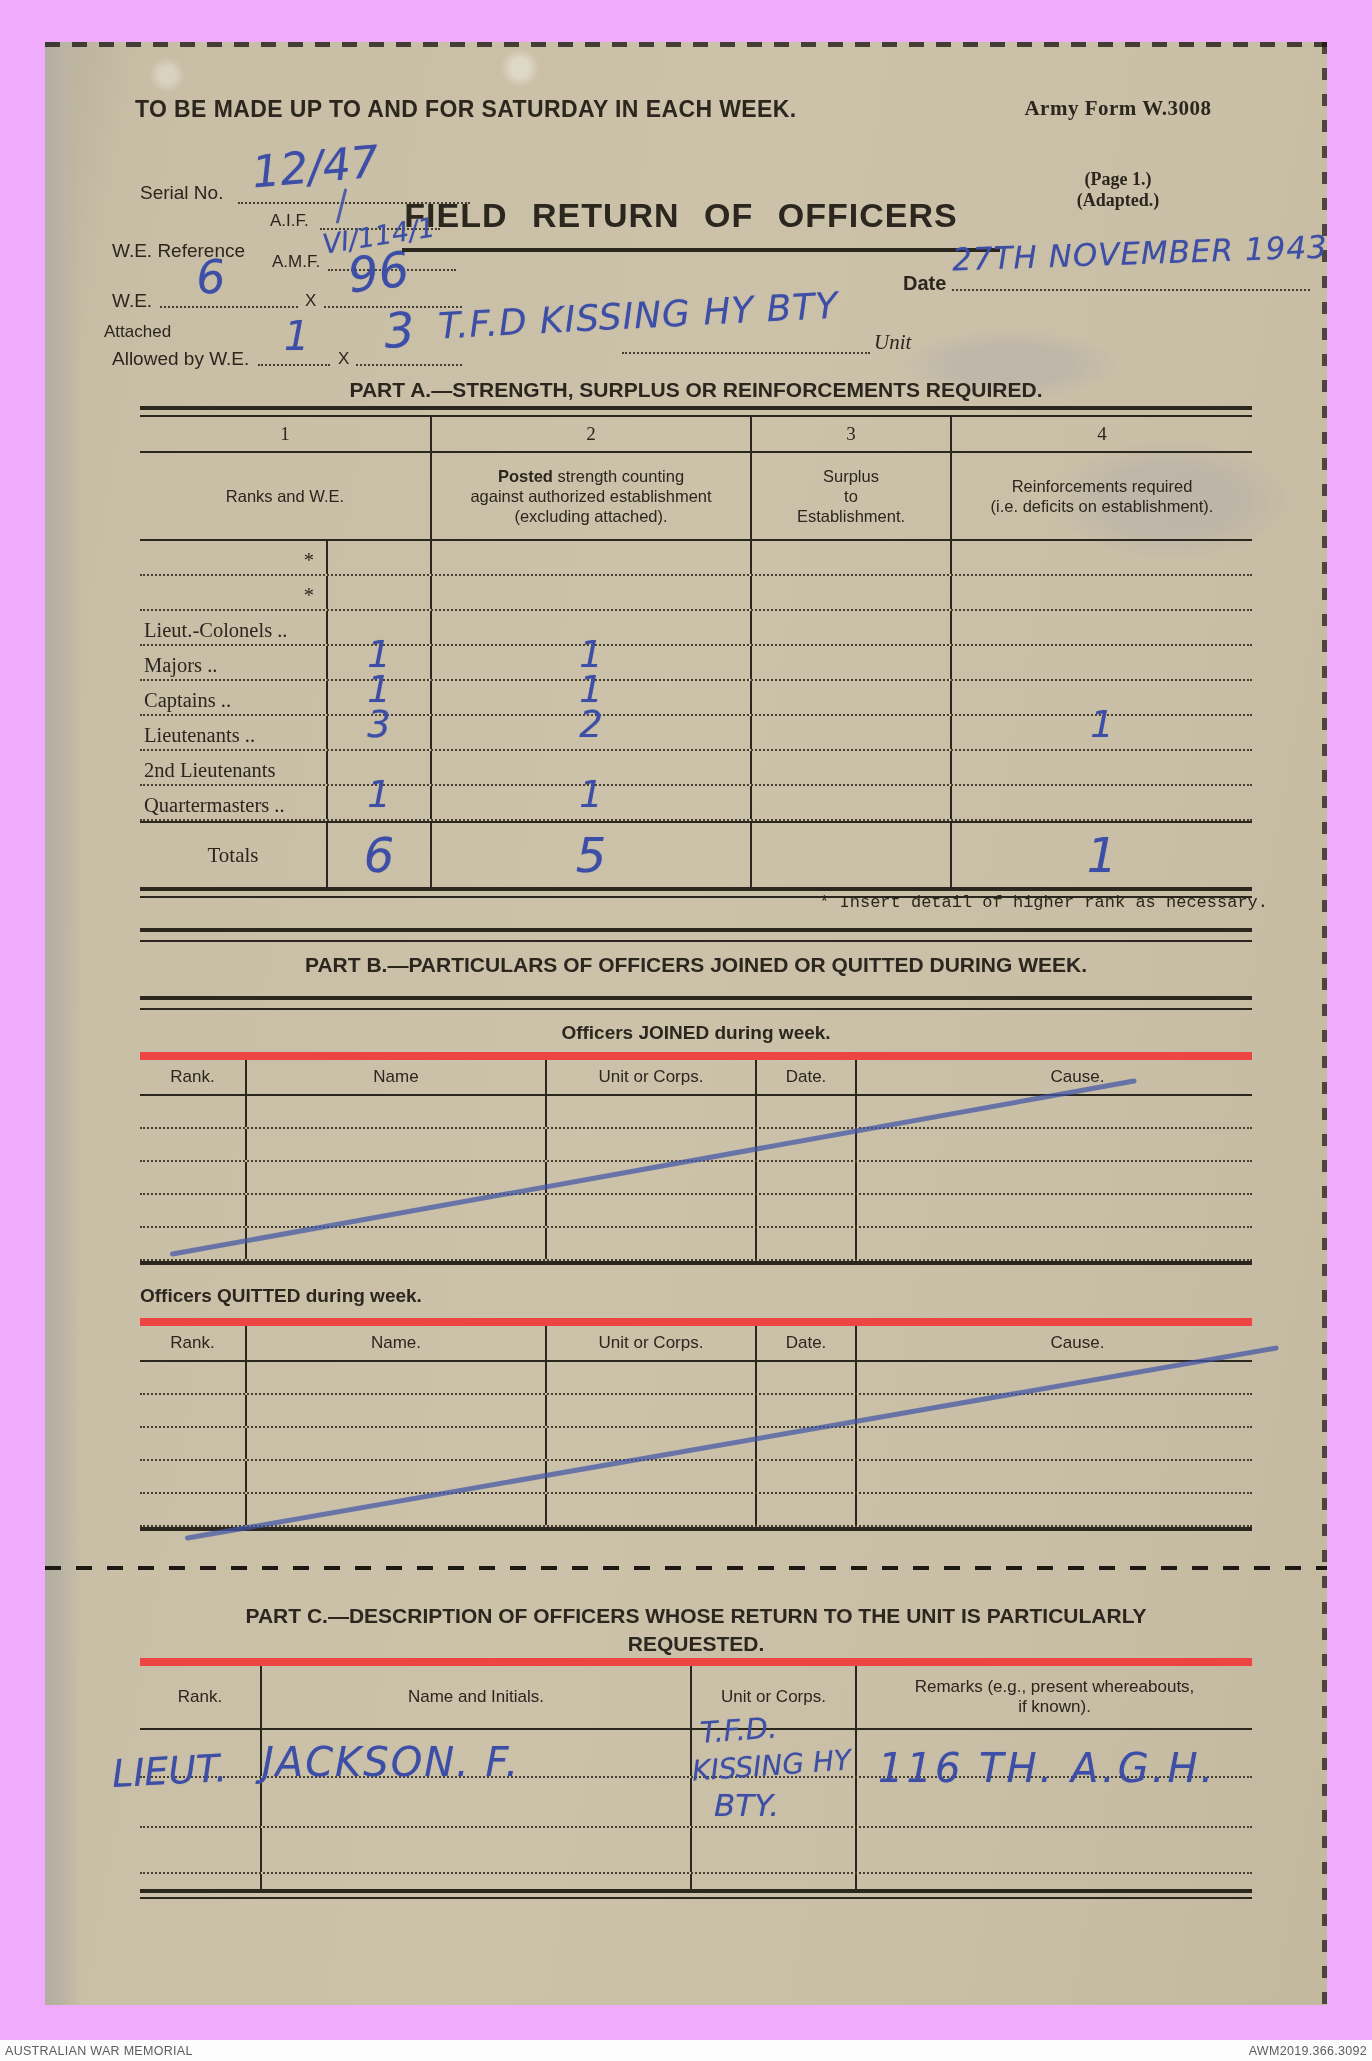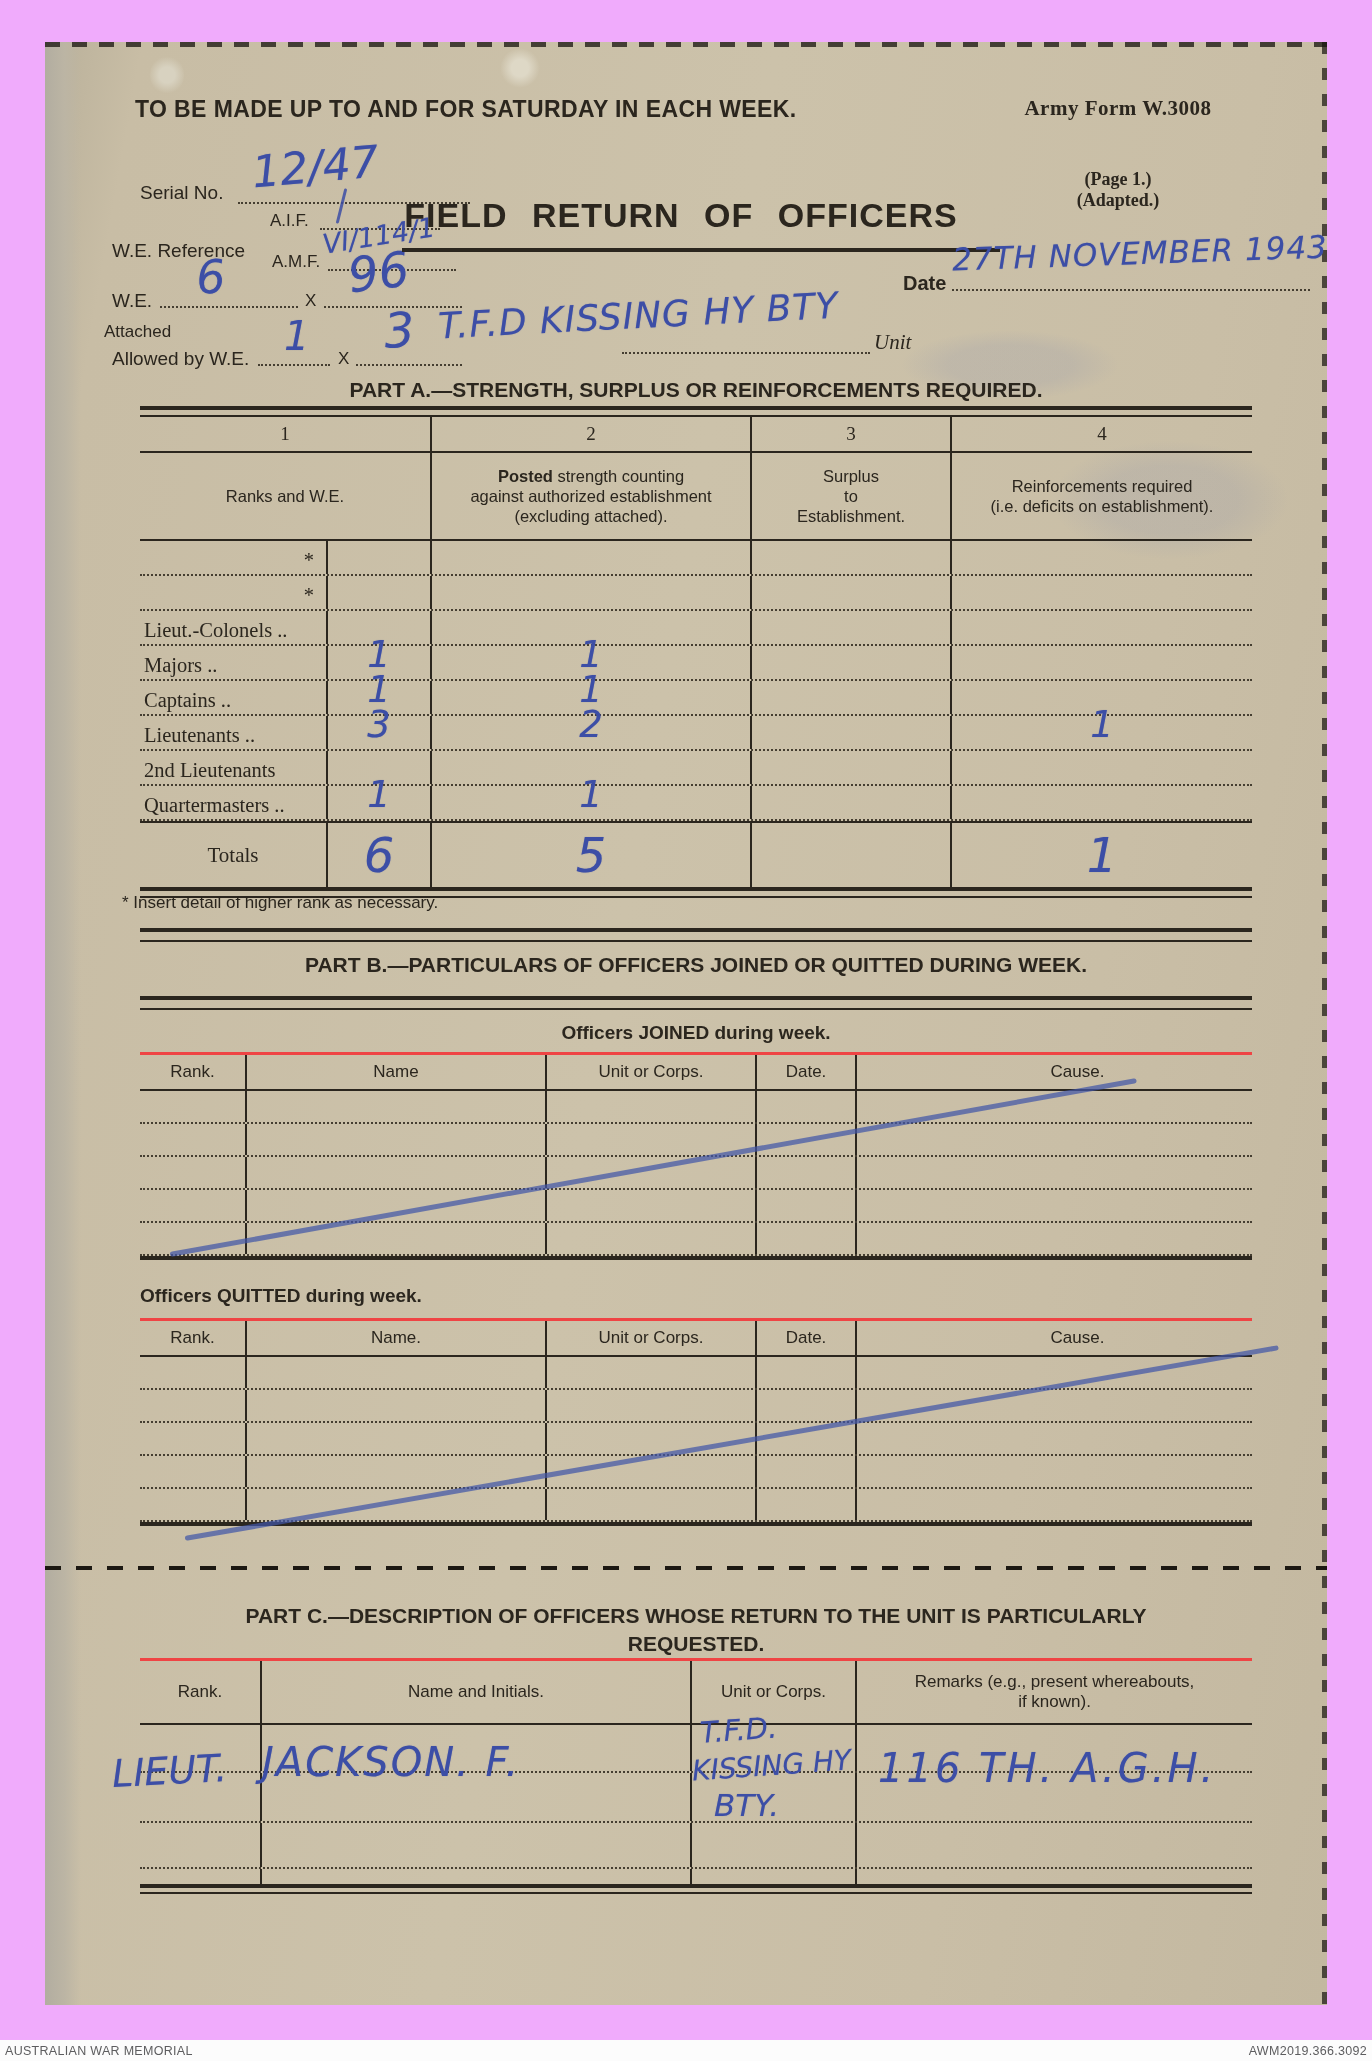--- a/index.html
+++ b/index.html
@@ -54,21 +54,21 @@
       font-size:37px;line-height:1;margin-top:-10px;color:#3c4ea6;
       text-shadow:0 0 1px rgba(60,78,166,.45);}
   .pa-totals{display:flex;height:66px;border-top:2px solid #2b261e;box-sizing:border-box;}
   .pa-totals>div{box-sizing:border-box;display:flex;align-items:center;justify-content:center;}
   .pa-totals .lab{width:186px;font-family:"Liberation Serif",serif;font-size:21px;}
   .pa-totals .hw-val{font-size:48px;margin-top:0;}
   .pa-bottom{border-top:4px solid #2b261e;border-bottom:2px solid #2b261e;height:5px;}
 
   
   .pb-table{position:absolute;left:140px;width:1112px;}
-  .pb-top{border-top:3px solid #ef4444;}
+  .pb-top{border-top:8px solid #ef4444;}
   .pb-head{display:flex;height:36px;border-bottom:2px solid #2b261e;box-sizing:border-box;}
   .pb-head>div{box-sizing:border-box;display:flex;align-items:center;justify-content:center;
       font-size:17px;}
   .pb-row{display:flex;height:33px;border-bottom:2px dotted #453e31;box-sizing:border-box;}
   .pb-row>div{box-sizing:border-box;height:100%;}
   .b1{width:105px;} .b2{width:300px;} .b3{width:210px;} .b4{width:100px;} .b5{width:397px;padding-left:46px;}
   .pb-bottom{border-top:4px solid #2b261e;}
 
   
   .pc-table{position:absolute;left:140px;top:1658px;width:1112px;}
@@ -267,21 +267,21 @@
       <div class="pa-c3">
           <span class="hw-val"></span>
         </div>
       <div class="pa-c4">
           <span class="hw-val">1</span>
         </div>
     </div>
     <div class="pa-bottom"></div>
   </div>
 
-  <div class="printed" style="left:122px;top:893px;width:1112px;text-align:left;font-size:17px;">* Insert detail of higher rank as necessary.</div>
+  <div class="printed" style="left:156px;top:893px;width:1112px;text-align:right;font-size:17px;font-family:Liberation Mono, monospace;">* Insert detail of higher rank as necessary.</div>
 
   <div class="rule-heavy" style="left:140px;top:928px;width:1112px;"></div>
   <div class="printed sans-b" style="left:140px;top:953px;width:1112px;text-align:center;font-size:21px;">PART B.—PARTICULARS OF OFFICERS JOINED OR QUITTED DURING WEEK.</div>
   <div class="rule-heavy" style="left:140px;top:996px;width:1112px;"></div>
 
   <div class="printed sans-b" style="left:140px;top:1022px;width:1112px;text-align:center;font-size:19px;">Officers JOINED during week.</div>
 
   <div class="pb-table pb-top" style="top:1052px;">
     <div class="pb-head">
       <div class="b1">Rank.</div>

